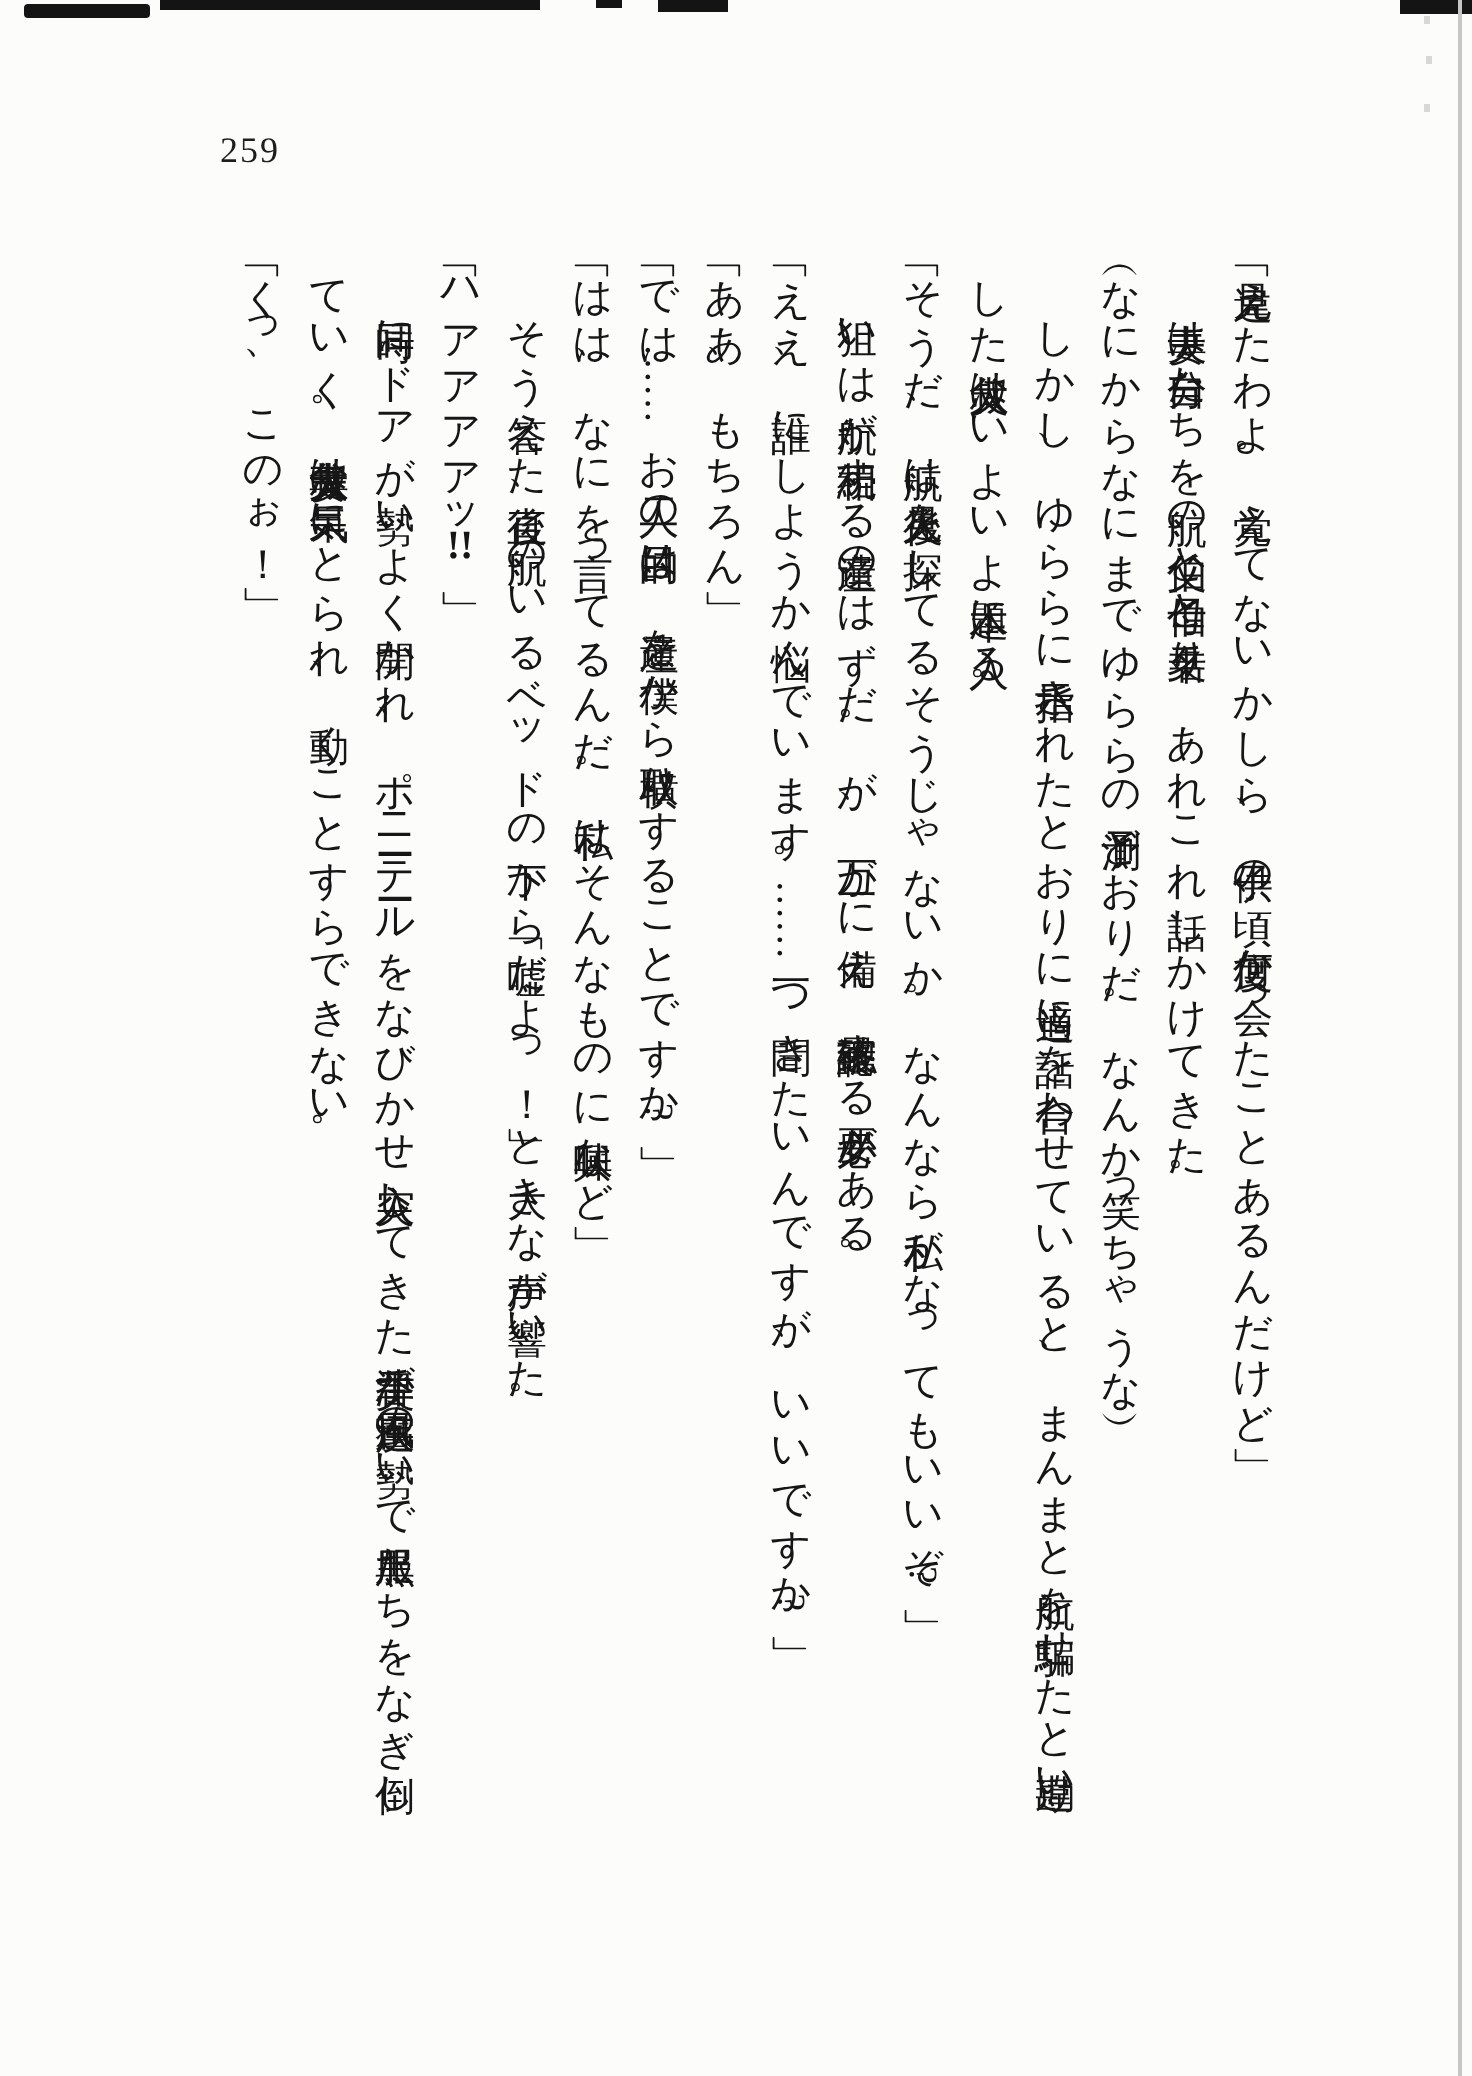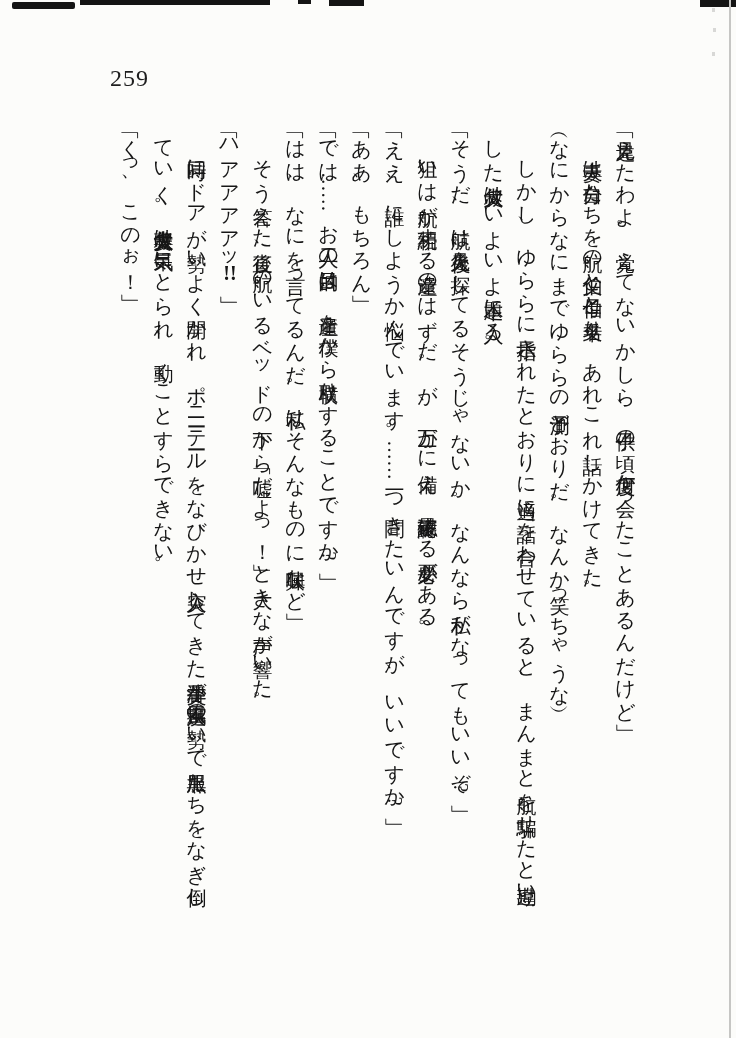--- a/index.html
+++ b/index.html
@@ -13,21 +13,21 @@
     background: #fcfcfa;
     overflow: hidden;
     font-family: "Liberation Serif", "DejaVu Serif", serif;
   }
 
   
   .page-number {
     position: absolute;
     left: 110px;
     top: 65px;
-    font-size: 24px;
+    font-size: 18px;
     letter-spacing: 1px;
     color: #1e1e1e;
   }
 
   
   .text-block {
     position: absolute;
     top: 126px;
     right: 94px;
     width: 562px;

